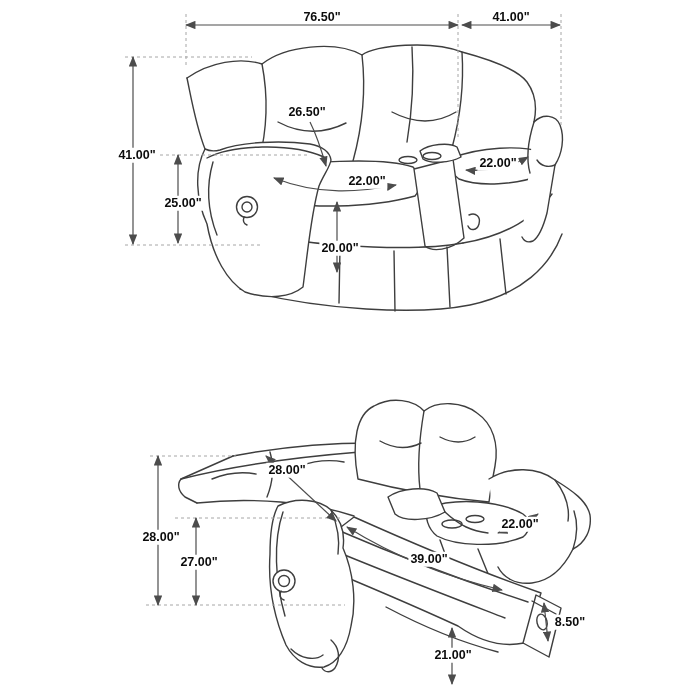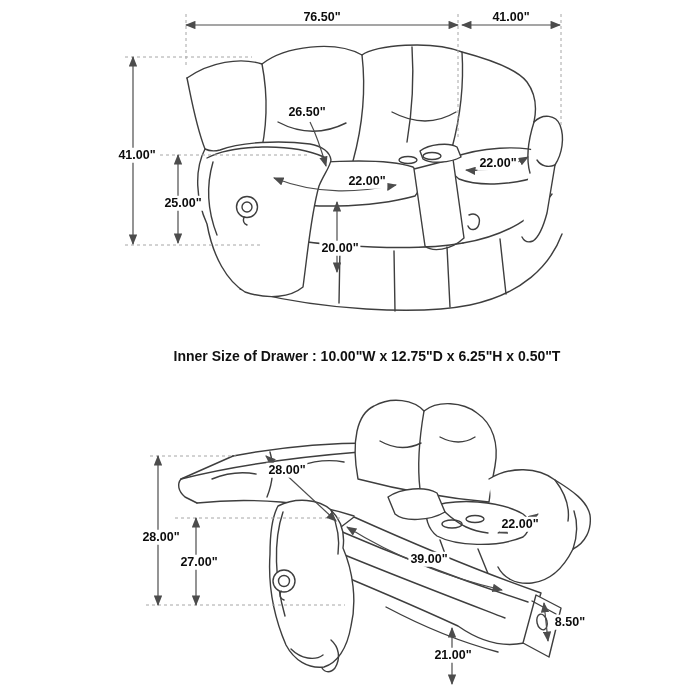--- a/index.html
+++ b/index.html
@@ -157,21 +157,20 @@
 
   <span class="dim" style="left:322px;top:17px;">76.50"</span>
   <span class="dim" style="left:511px;top:17px;">41.00"</span>
   <span class="dim bg" style="left:137px;top:155px;">41.00"</span>
   <span class="dim bg" style="left:183px;top:203px;">25.00"</span>
   <span class="dim bg" style="left:307px;top:112px;">26.50"</span>
   <span class="dim bg" style="left:367px;top:181px;">22.00"</span>
   <span class="dim bg" style="left:498px;top:163px;">22.00"</span>
   <span class="dim bg" style="left:340px;top:248px;">20.00"</span>
 
-  <span class="note" style="left:367px;top:356px;">Inner Size of Drawer : 10.00"W x 12.75"D x 6.25"H x 0.50"T</span>
 
   <span class="dim bg" style="left:161px;top:537px;">28.00"</span>
   <span class="dim bg" style="left:199px;top:562px;">27.00"</span>
   <span class="dim bg" style="left:287px;top:470px;">28.00"</span>
   <span class="dim bg" style="left:520px;top:524px;">22.00"</span>
   <span class="dim bg" style="left:429px;top:559px;">39.00"</span>
   <span class="dim bg" style="left:570px;top:622px;">8.50"</span>
   <span class="dim bg" style="left:453px;top:655px;">21.00"</span>
 
 </div>

